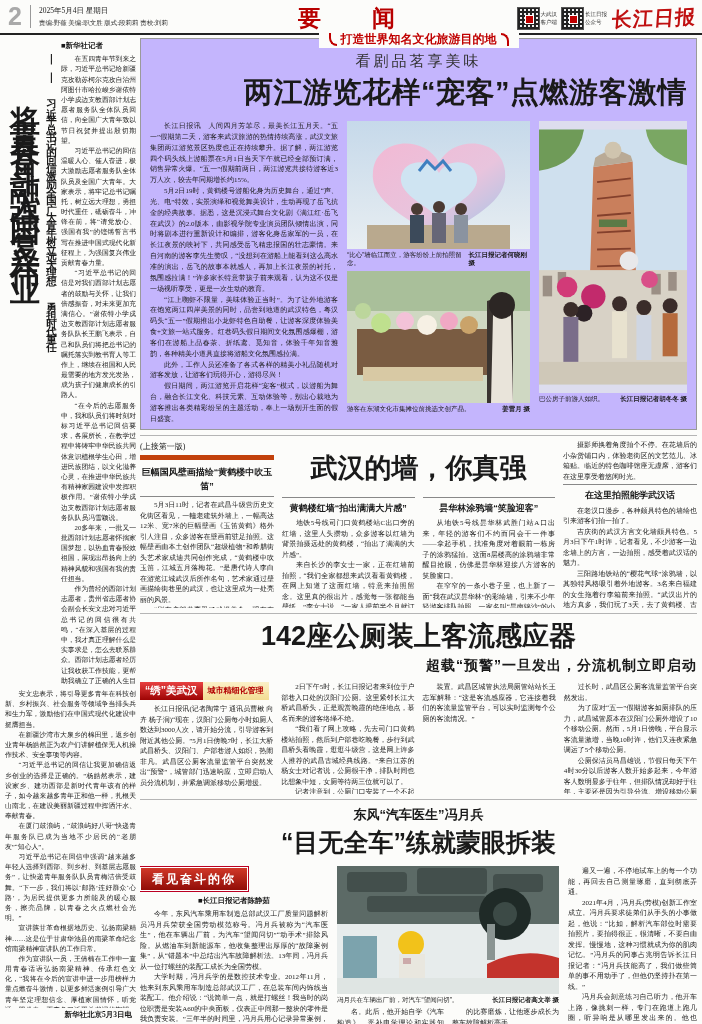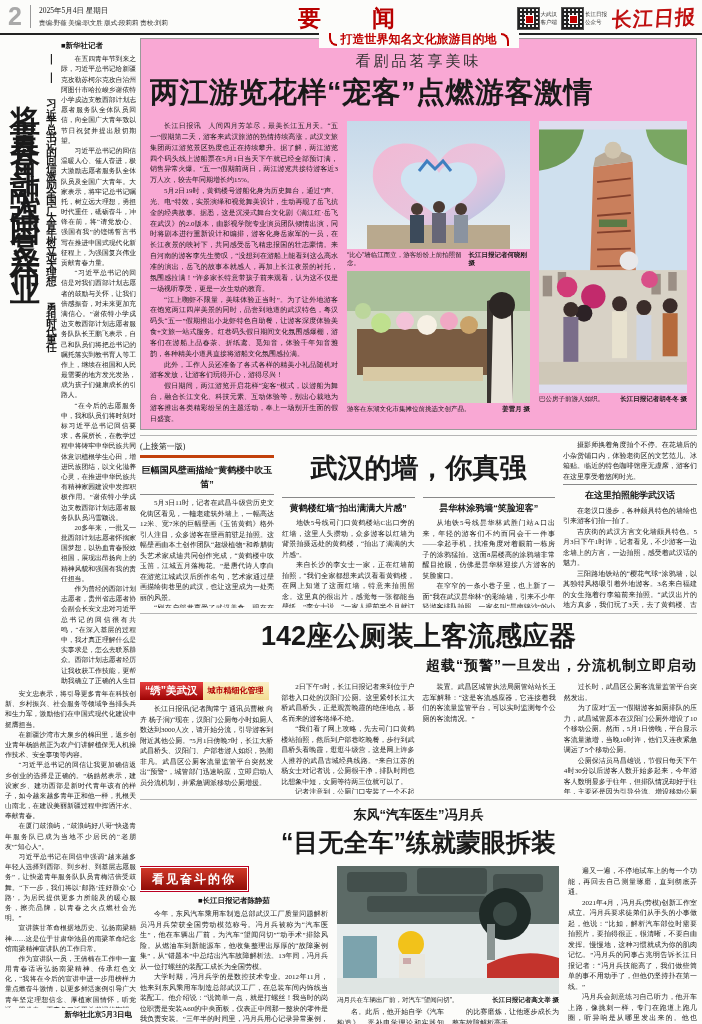--- a/index.html
+++ b/index.html
@@ -45,50 +45,50 @@
           font-family:"Liberation Sans",sans-serif; }
   .vtext { flex:1; font-size:6.8px; line-height:1.5; overflow:hidden; padding-left:3px; }
   .byline { font-weight:bold; font-size:7.5px; font-family:"Liberation Sans",sans-serif; margin-bottom:3px; }
   .left-bottom { flex:1; font-size:6.8px; line-height:1.5; overflow:hidden; margin-top:4px; }
   .dateline { flex:none; font-weight:bold; font-size:7.5px; text-align:right; padding:2px 4px 0 0; }
 
   
   .main { position:absolute; left:140px; top:38px; width:557px; }
 
   
-  .river-box { border:1px solid #9a9a9a; padding:4px 9px 6px; height:392px; position:relative; background:#f9a8d4; }
+  .river-box { border:1px solid #9a9a9a; padding:4px 9px 6px; height:392px; position:relative; background:#c4b5fd; }
   .kicker-badge { position:absolute; top:-8px; left:50%; transform:translateX(-50%);
                   background:#fcfcfa; padding:0 10px; color:#c00000; font-weight:900; font-size:12px;
                   font-family:"Liberation Sans",sans-serif; white-space:nowrap; display:flex; align-items:center; }
   .kicker-badge::before { content:''; width:6px; height:11px; border-left:2px solid #c00000;
                   border-bottom:2px solid #c00000; border-radius:0 0 0 9px; margin-right:4px; }
   .kicker-badge::after { content:''; width:6px; height:11px; border-right:2px solid #c00000;
                   border-top:2px solid #c00000; border-radius:0 9px 0 0; margin-left:4px; }
   .river-sub { text-align:center; font-size:15px; letter-spacing:3px; color:#333; margin-top:9px;
                font-family:"Liberation Sans",sans-serif; }
-  .river-head { text-align:left; font-size:29px; font-weight:900; letter-spacing:0.5px;
+  .river-head { text-align:right; font-size:29px; font-weight:900; letter-spacing:0.5px;
                 font-family:"Liberation Sans",sans-serif; margin:2px 0 8px; }
   .river-body { display:flex; gap:9px; height:302px; overflow:hidden; }
   .river-text { width:188px; font-size:7px; line-height:1.55; overflow:hidden; }
   .river-mid { width:183px; display:flex; flex-direction:column; }
   .river-right { flex:1; display:flex; flex-direction:column; }
   .photo { width:100%; display:block; background:#dde; }
   .caption-row { display:flex; justify-content:space-between; gap:4px; font-size:6.5px;
                  font-family:"Liberation Sans",sans-serif; padding:2px 0 3px; line-height:1.3; }
 
   
   .hr { border-top:1px solid #b5b5b5; margin:5px 0 4px; }
 
   
   .wall { display:grid; grid-template-columns:134px 1fr 134px; gap:8px; height:168px;
           overflow:hidden; font-size:7px; line-height:1.5; }
   .wall-mid-head { text-align:center; font-size:27px; font-weight:900;
                    font-family:"Liberation Sans",sans-serif; padding:8px 0 6px; }
   .wall-mid-cols { display:grid; grid-template-columns:1fr 1fr; gap:8px; }
-  .continued { font-size:8px; padding:1px 0 2px; border-bottom:3px solid #c2410c; }
+  .continued { font-size:8px; padding:1px 0 2px; border-bottom:5px solid #c2410c; }
   .col-subhead { text-align:center; font-weight:800; font-size:9px; font-family:"Liberation Sans",sans-serif;
                  border-top:1px solid #888; margin:2px 0 3px; padding-top:4px; }
   .col-subhead.first { border-top:none; }
   .wall-col { overflow:hidden; }
 
   
   .toilet { border-top:0; height:176px; overflow:hidden; }
   .toilet-head { text-align:center; font-size:27px; font-weight:900; font-family:"Liberation Sans",sans-serif; }
   .toilet-sub { text-align:right; font-size:14px; font-weight:600; letter-spacing:1px; margin:3px 0 7px;
                 font-family:"Liberation Sans",sans-serif; }

